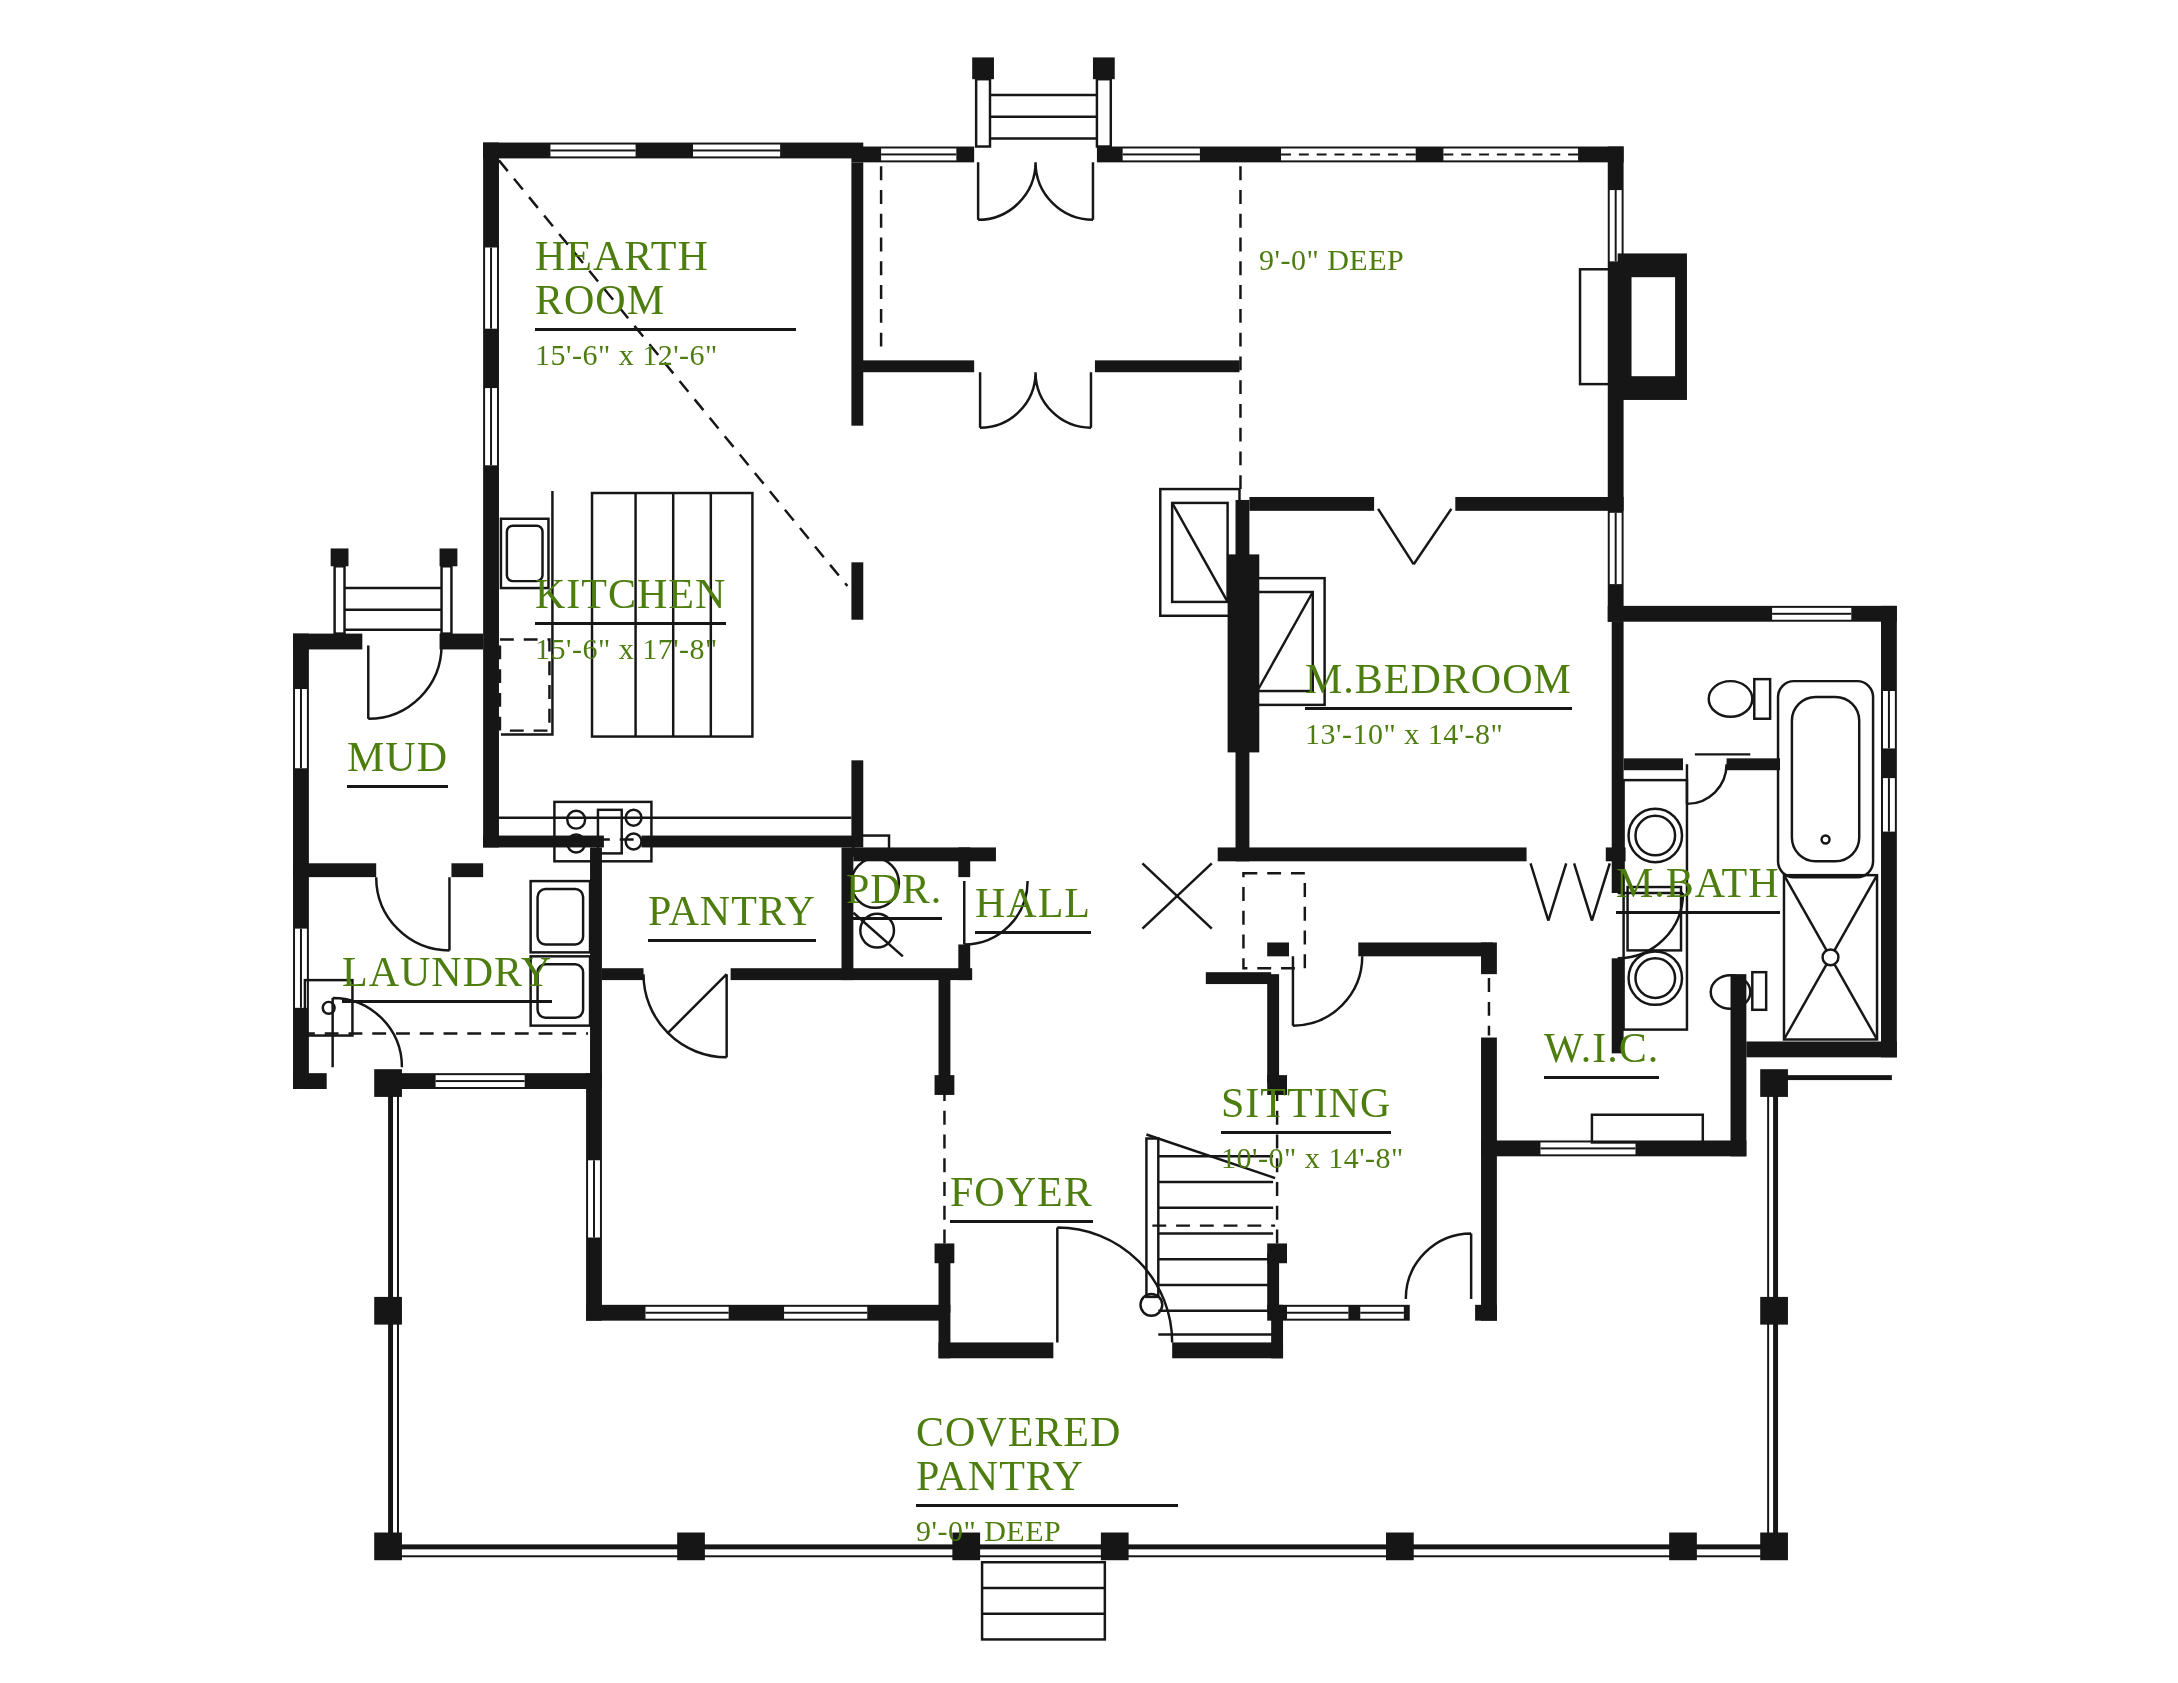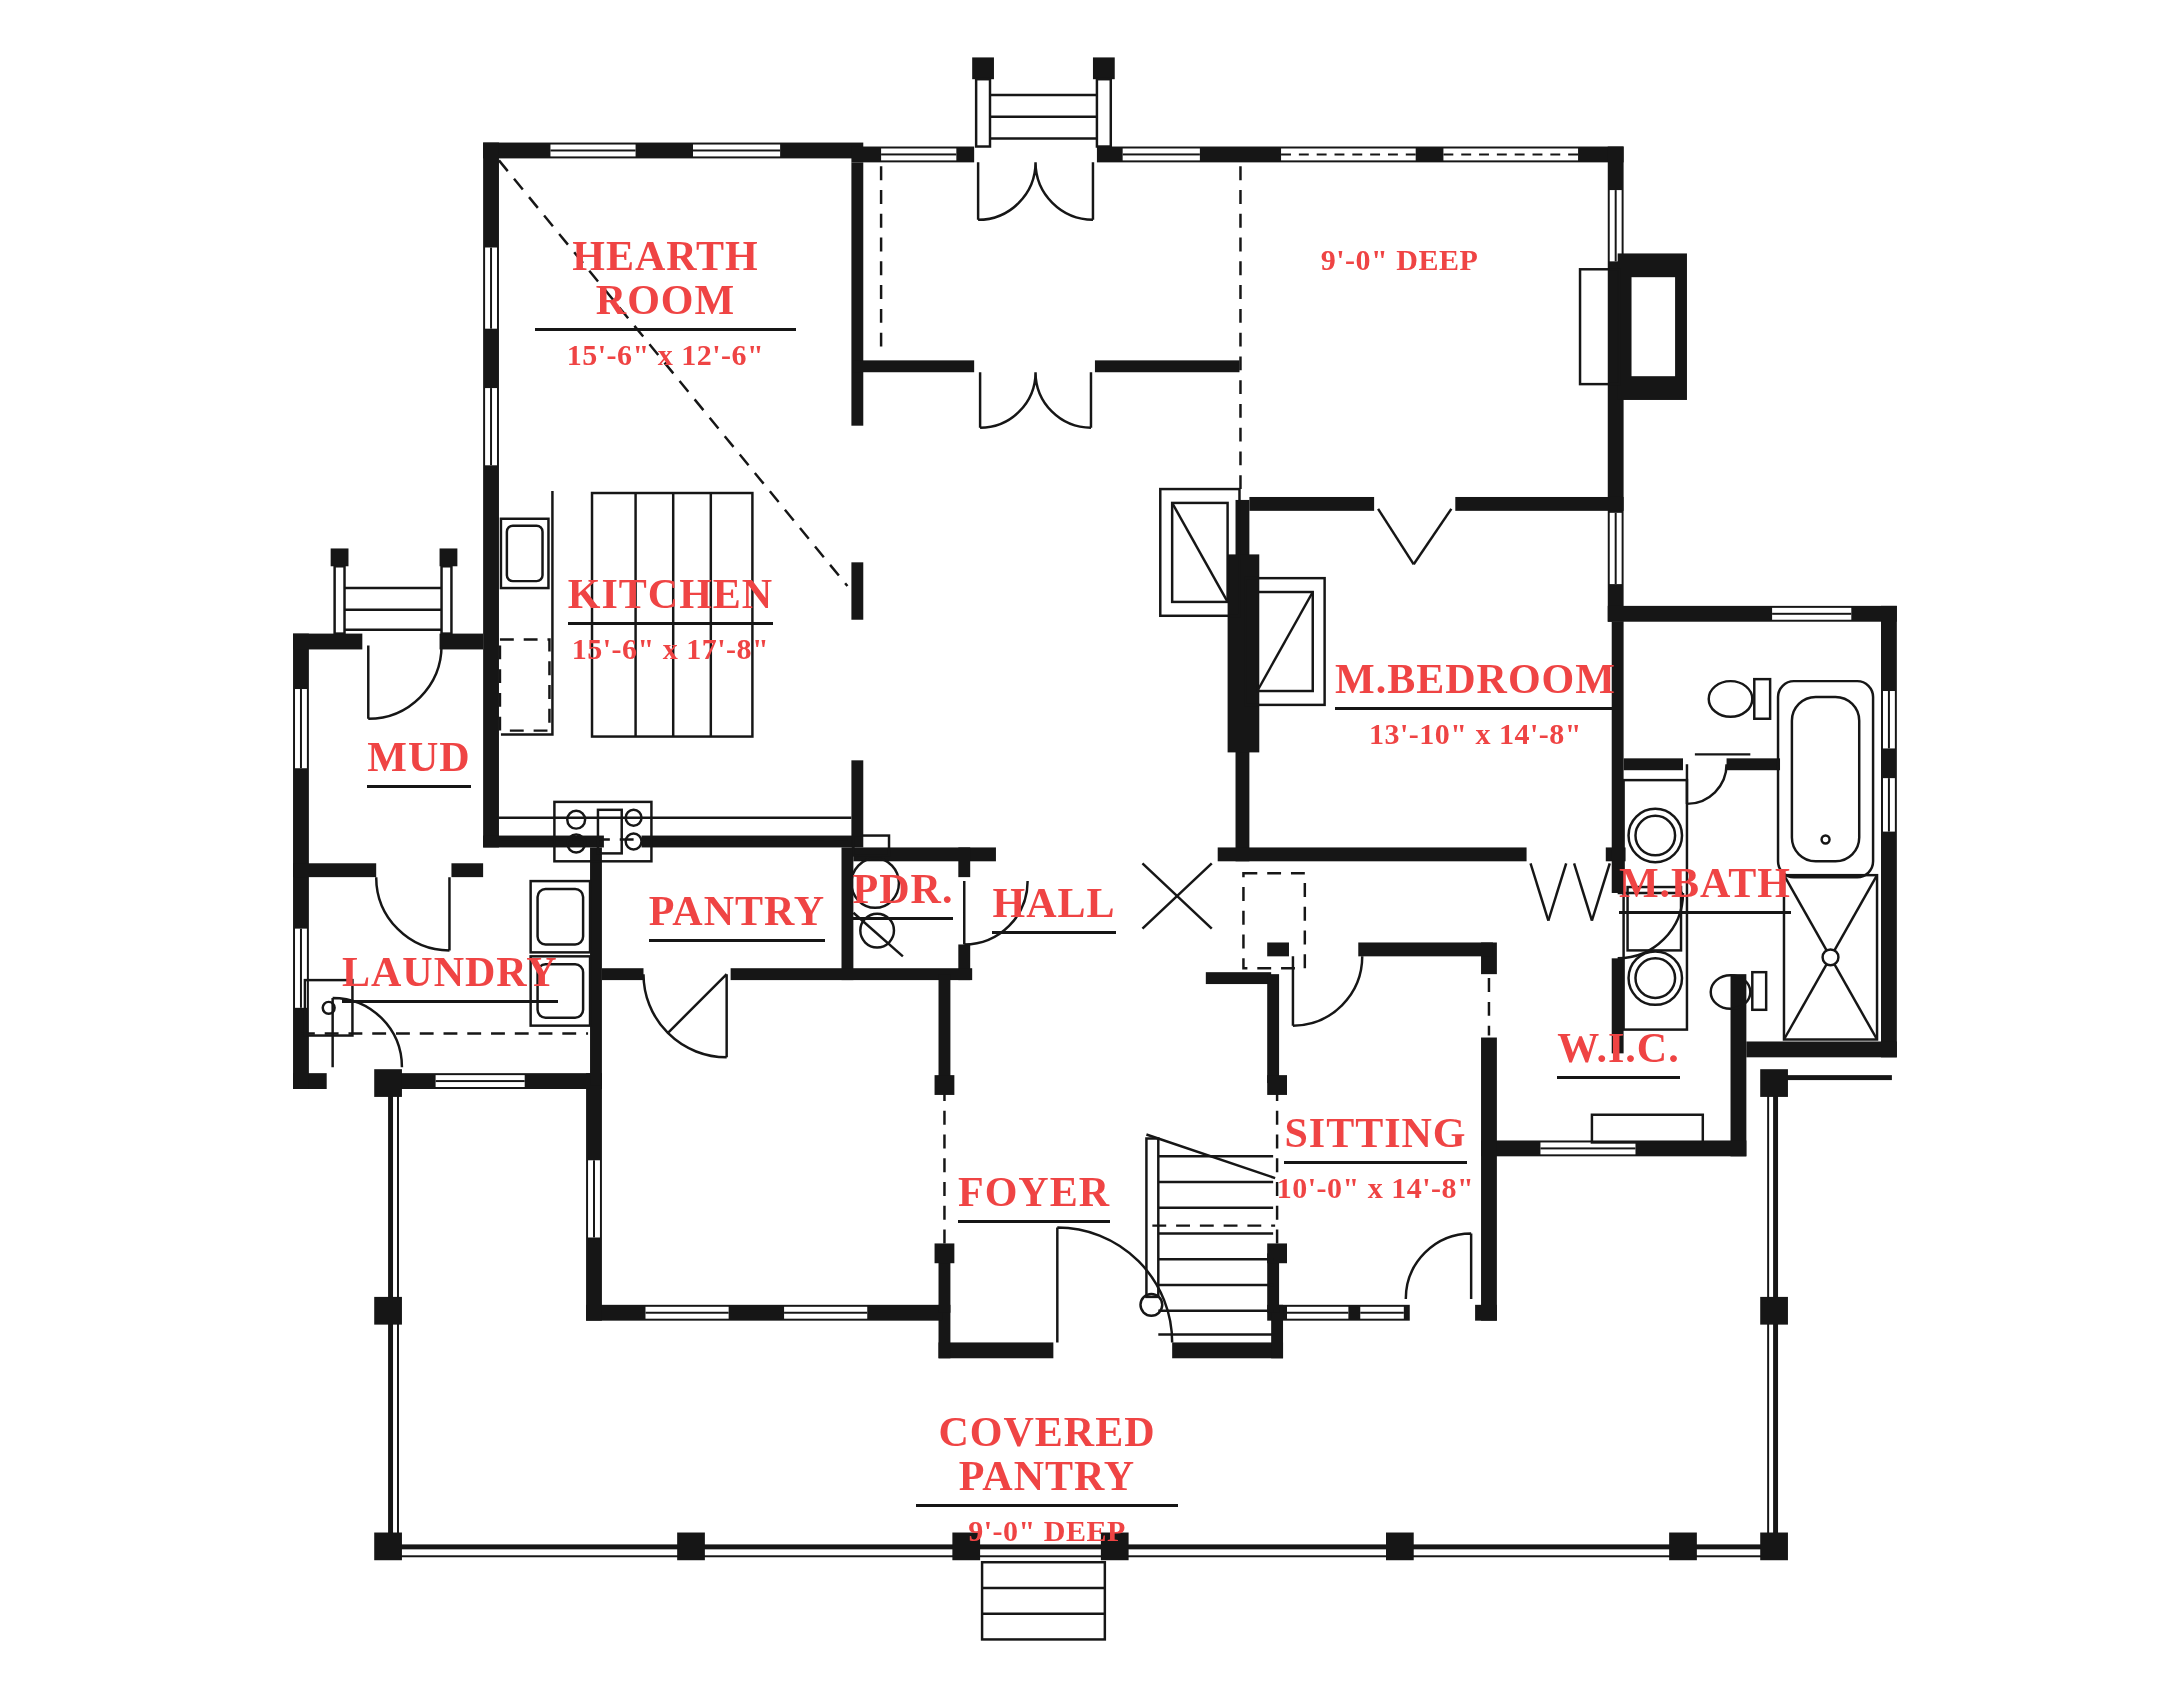--- a/index.html
+++ b/index.html
@@ -1,19 +1,19 @@
 <!DOCTYPE html>
 <html><head>
 <meta charset="utf-8">
 <style>
   html,body{margin:0;padding:0;background:#ffffff;}
   .canvas{position:relative;width:2178px;height:1683px;background:#ffffff;overflow:hidden;}
   .plan-svg{position:absolute;left:0;top:0;}
-  .room-label{position:absolute;text-align:center;color:#ef4444;
-    font-family:"Liberation Serif","DejaVu Serif",serif;font-weight:700;line-height:1.05;}
+  .room-label{position:absolute;color:#4d7c0f;
+    font-family:"Liberation Serif","DejaVu Serif",serif;font-weight:400;line-height:1.05;}
   .rname{display:inline-block;font-size:42px;letter-spacing:1px;
     border-bottom:3px solid #161616;padding-bottom:6px;}
   .nowrap .rname{white-space:nowrap;}
   .rdims{display:block;font-size:30px;margin-top:8px;letter-spacing:0.5px;}
 </style>
 </head>
 <body>
 
 <div class="canvas">
 
@@ -360,21 +360,21 @@
 </div>
 <div class="room-label nowrap" style="left:1616px;top:861px;width:178px;">
   <span class="rname">M.BATH</span>
 </div>
 <div class="room-label nowrap" style="left:342px;top:950px;width:213px;">
   <span class="rname">LAUNDRY</span>
 </div>
 <div class="room-label nowrap" style="left:950px;top:1170px;width:168px;">
   <span class="rname">FOYER</span>
 </div>
-<div class="room-label nowrap" style="left:1247px;top:1081px;width:257px;margin-top:30px;">
+<div class="room-label nowrap" style="left:1221px;top:1081px;width:257px;">
   <span class="rname">SITTING</span>
   <span class="rdims">10'-0" x 14'-8"</span>
 </div>
 <div class="room-label nowrap" style="left:1544px;top:1026px;width:149px;">
   <span class="rname">W.I.C.</span>
 </div>
 <div class="room-label" style="left:916px;top:1410px;width:262px;">
   <span class="rname">COVERED PANTRY</span>
   <span class="rdims">9'-0" DEEP</span>
 </div>

